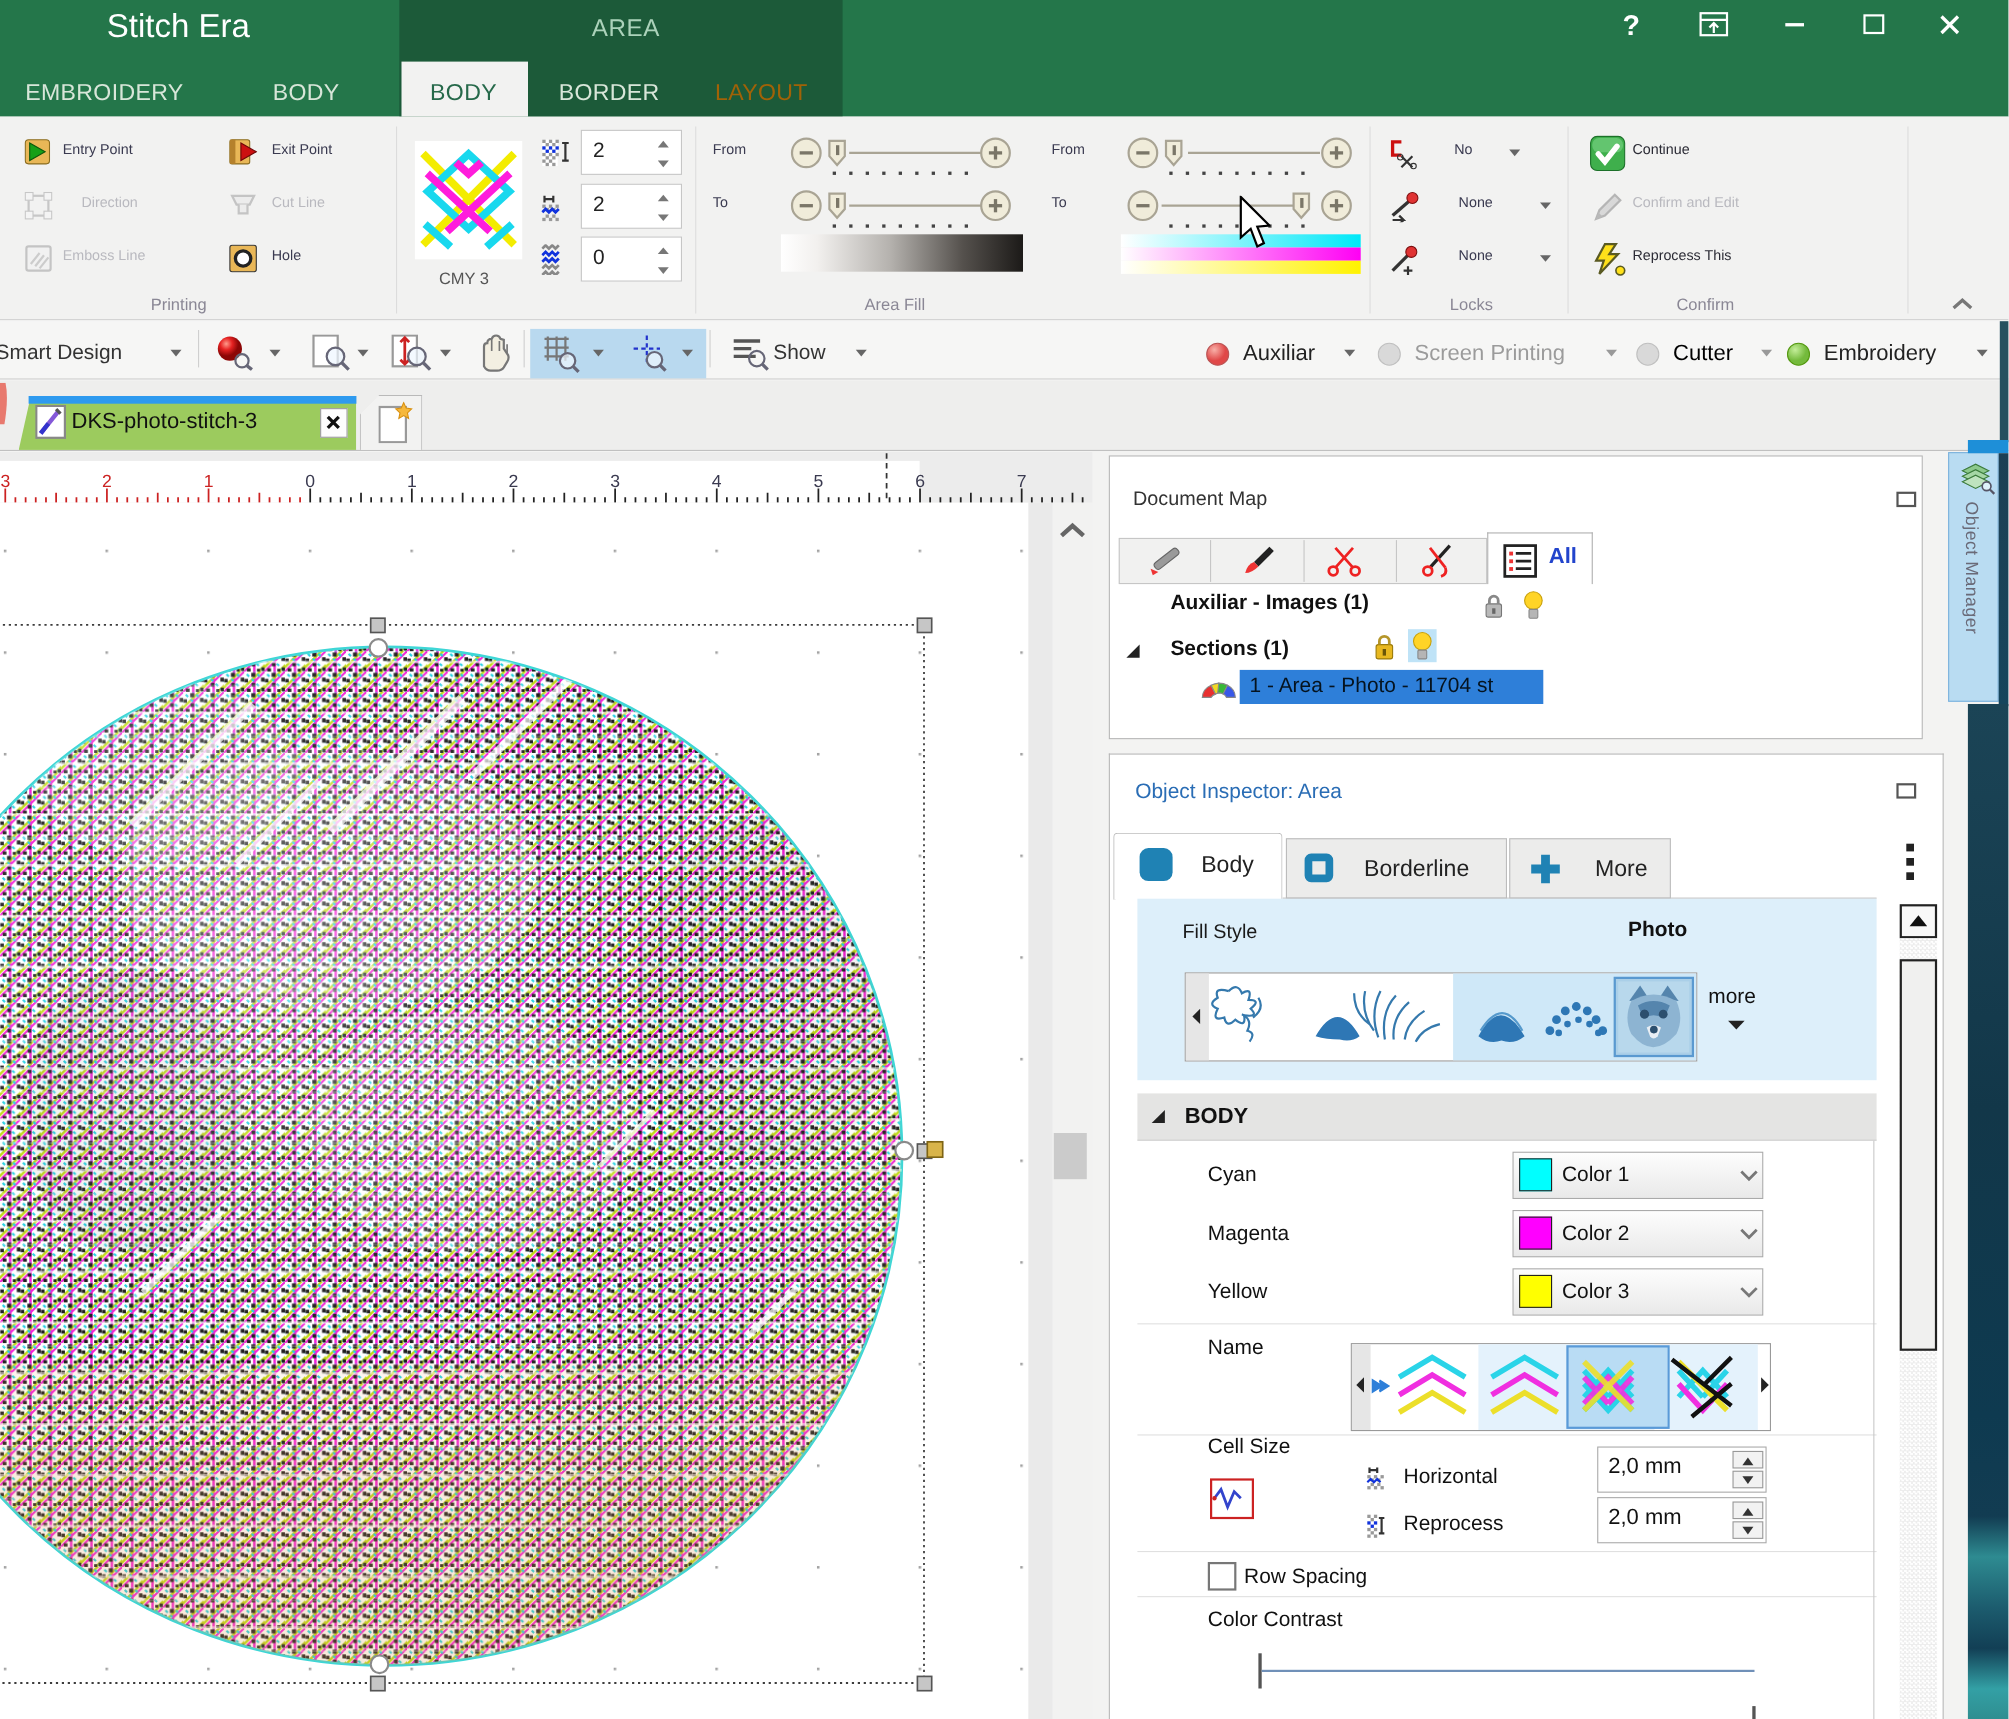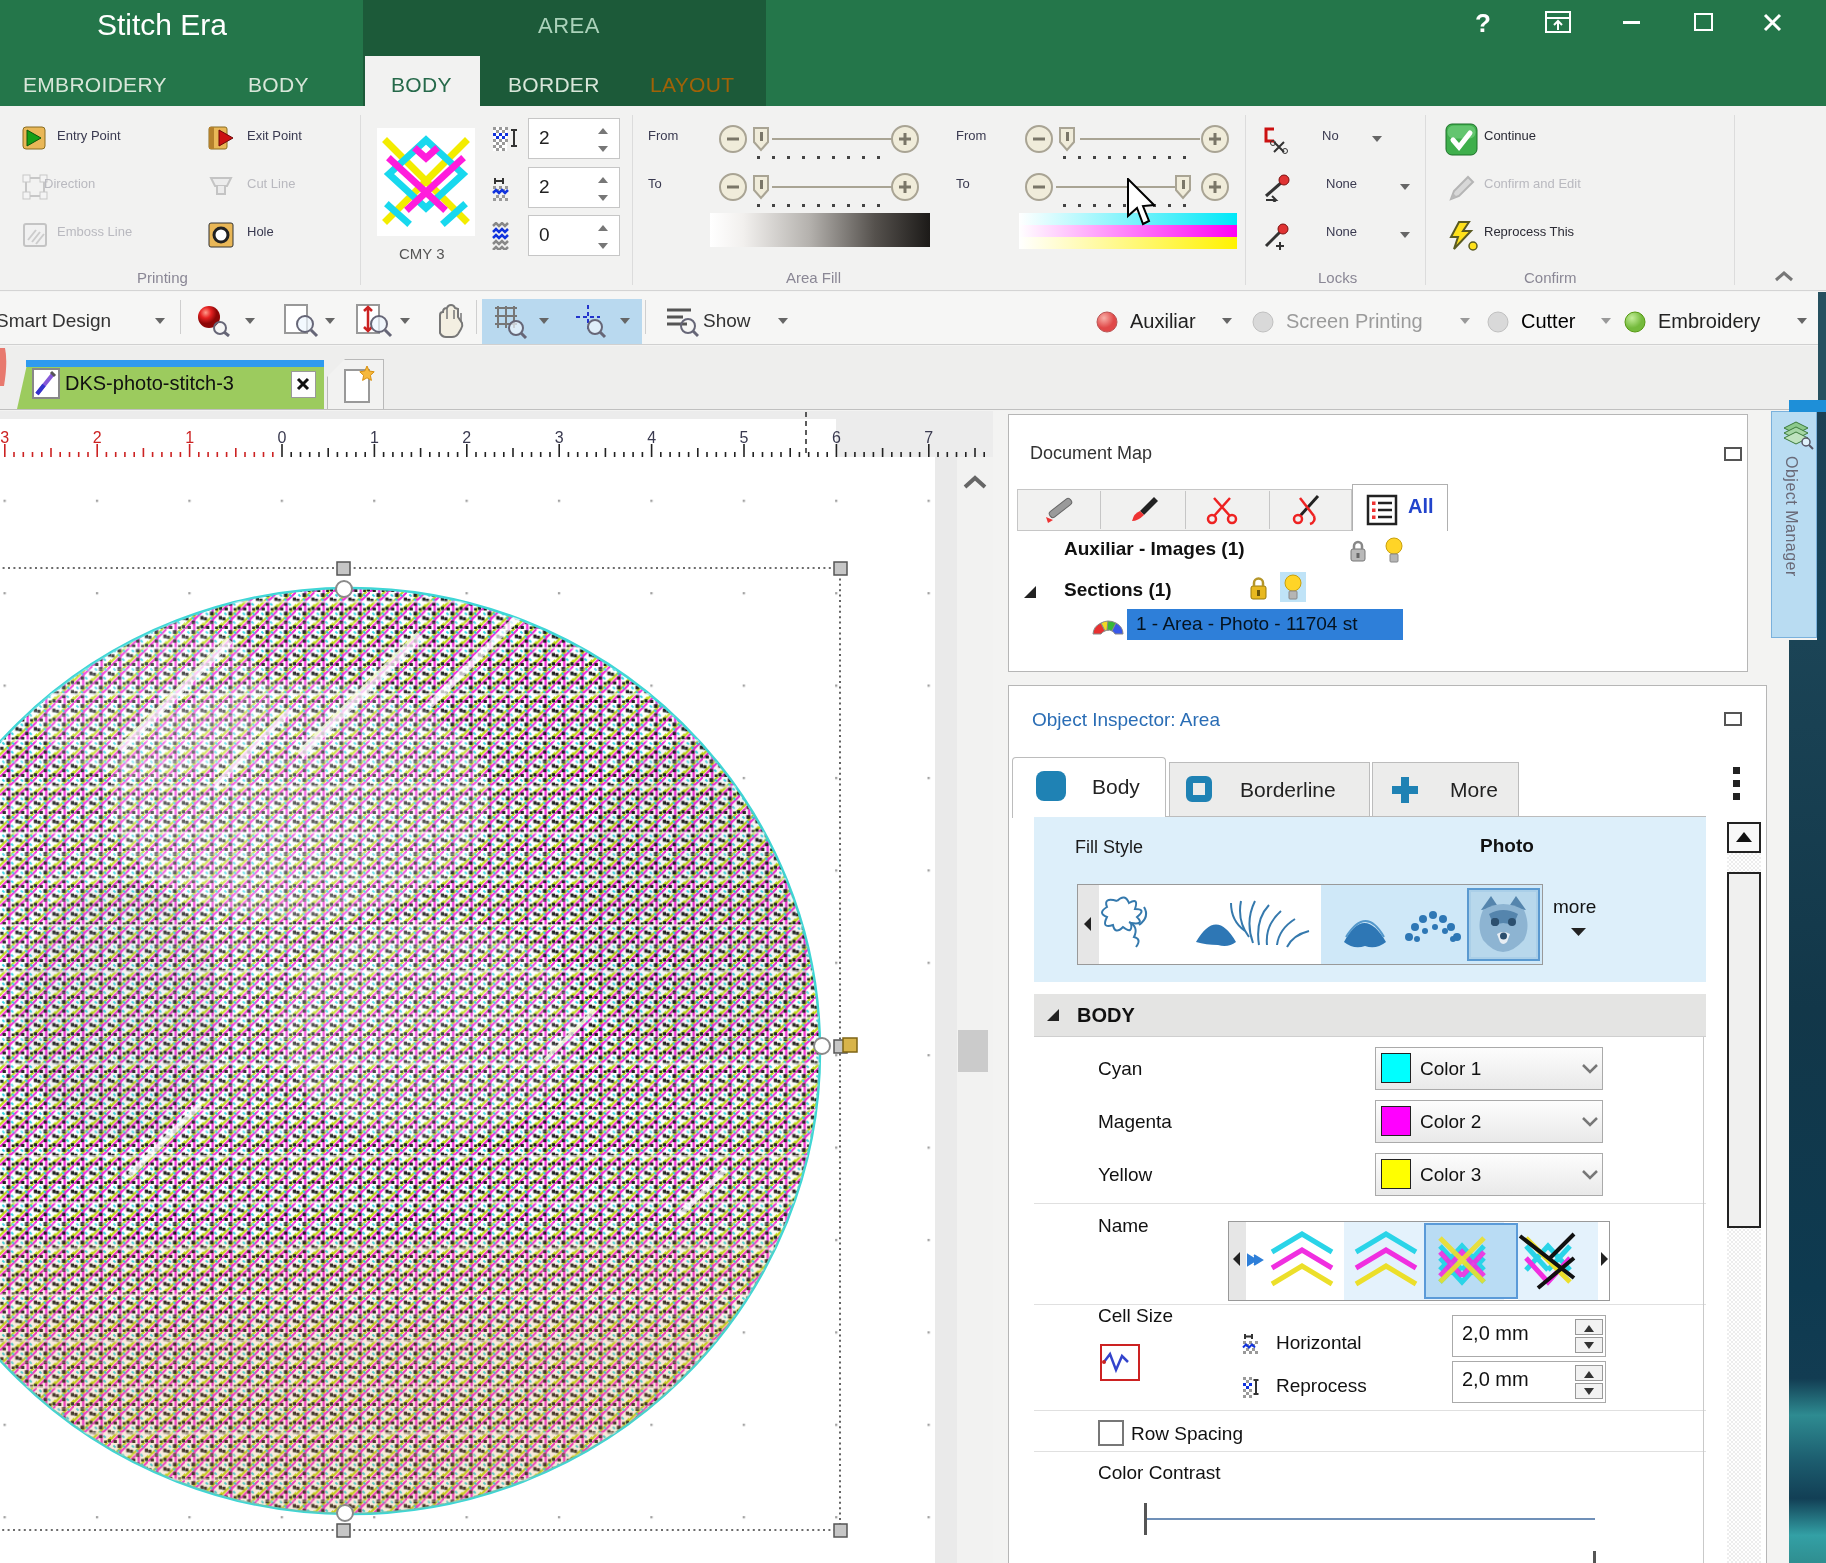--- a/index.html
+++ b/index.html
@@ -58,21 +58,21 @@
     <path d="M11 4 L25 12 L11 20 Z" fill="#cc1111" stroke="#6d0808"></path>
   </svg>
 <div class="rl" style="left:247px;top:128px">Exit Point</div>
 <svg class="a" style="left:22px;top:174px" width="26" height="26" viewBox="0 0 26 26">
     <rect x="4" y="4" width="18" height="18" fill="none" stroke="#c7c7c7" stroke-width="2"></rect>
     <rect x="1" y="1" width="7" height="7" fill="#f4f4f4" stroke="#c7c7c7"></rect>
     <rect x="18" y="1" width="7" height="7" fill="#f4f4f4" stroke="#c7c7c7"></rect>
     <rect x="1" y="18" width="7" height="7" fill="#f4f4f4" stroke="#c7c7c7"></rect>
     <rect x="18" y="18" width="7" height="7" fill="#f4f4f4" stroke="#c7c7c7"></rect>
   </svg>
-<div class="rl dis" style="left:44px;top:176px">Direction</div>
+<div class="rl dis" style="left:74px;top:176px">Direction</div>
 <svg class="a" style="left:208px;top:174px" width="26" height="26" viewBox="0 0 26 26">
     <path d="M3 4 h20 l-4 8 h-12 Z" fill="#ececec" stroke="#c4c4c4" stroke-width="2"></path>
     <path d="M9 12 v8 h8 v-8" fill="#ececec" stroke="#c4c4c4" stroke-width="2"></path>
   </svg>
 <div class="rl dis" style="left:247px;top:176px">Cut Line</div>
 <svg class="a" style="left:22px;top:222px" width="26" height="26" viewBox="0 0 26 26">
     <rect x="2" y="2" width="22" height="22" rx="2" fill="#f1f1f1" stroke="#c4c4c4" stroke-width="2"></rect>
     <path d="M6 18 l8-10 M10 20 l8-10 M14 22 l8-10" stroke="#cccccc" stroke-width="2"></path>
   </svg>
 <div class="rl dis" style="left:57px;top:224px">Emboss Line</div>

